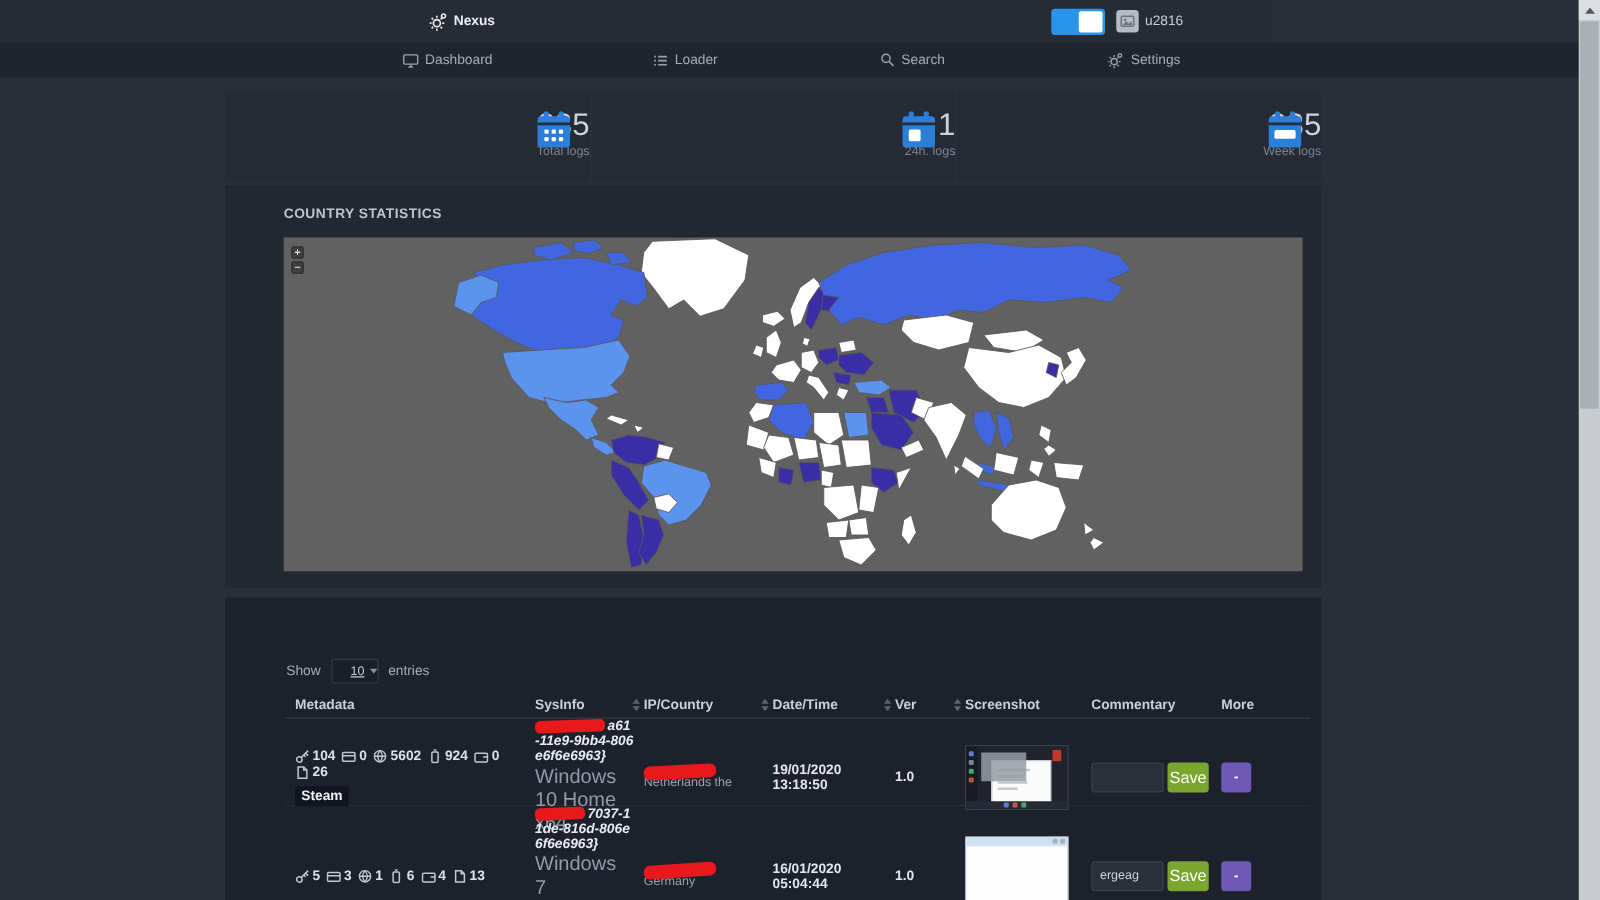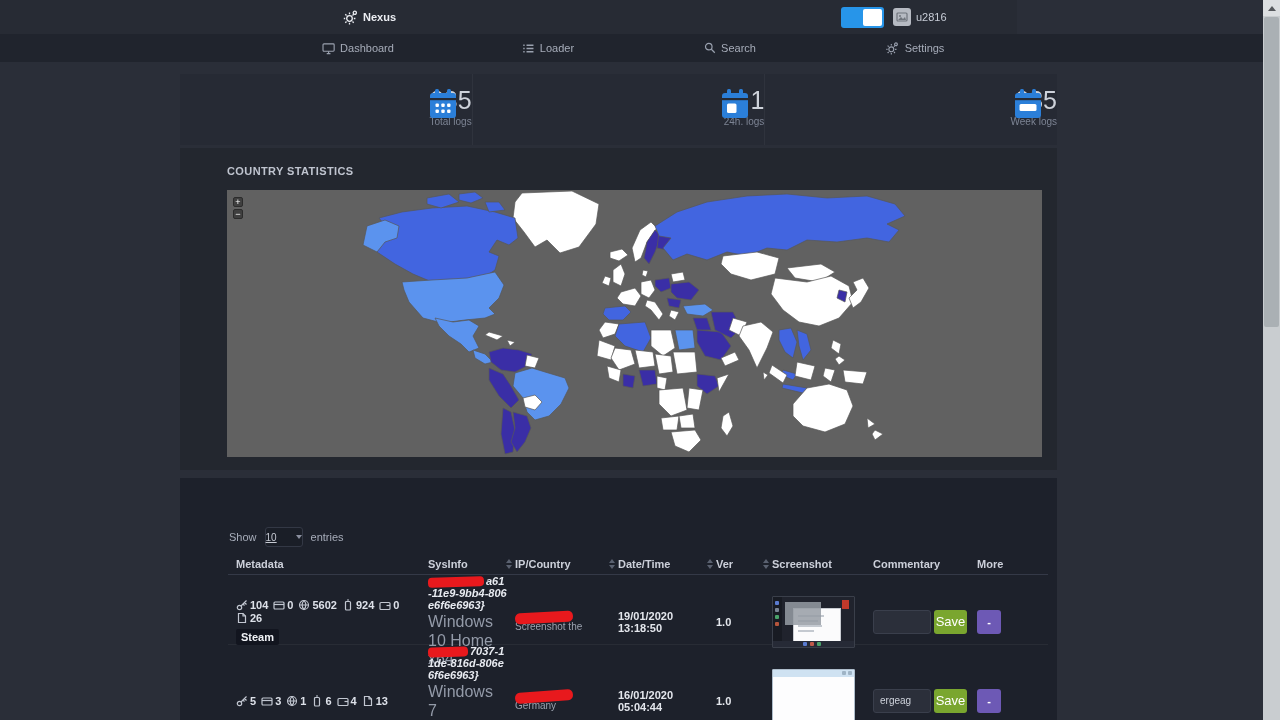--- a/index.html
+++ b/index.html
@@ -35,21 +35,21 @@
   .map-zoom { position:absolute; left:6px; width:10px; height:10px; background:#3f3f3f; border:1px solid #2c2c2c; border-radius:2px; color:#ffffff; font-size:9px; line-height:8px; text-align:center; cursor:pointer; z-index:5; }
   .zin { top:7px; } .zout { top:19px; }
   .map-box svg { position:absolute; left:0; top:0; }
   .c0{fill:#ffffff} .c1{fill:#5b93ee} .c2{fill:#4265e0} .c3{fill:#3a2ea6}
   .land{stroke:#585858; stroke-width:.7; stroke-linejoin:round;}
   
   .table-card { position:absolute; left:180px; top:478px; width:877px; height:242px; background:#1d212b; overflow:hidden; }
   .actions { position:absolute; left:0; top:18px; width:100%; display:flex; justify-content:center; gap:5px; }
   .btn-purple { background:#6d59b5; color:#ffffff; font-size:11px; border:none; border-radius:3px; padding:4px 10px; height:21px; cursor:pointer; font-family:inherit; }
   .length-row { position:absolute; left:49px; top:49px; display:flex; align-items:center; gap:8px; font-size:11px; color:#a7adba; }
-  .length-select { width:38px; height:20px; background:#1a1e27; border:1px solid #333845; border-radius:3px; display:flex; align-items:center; justify-content:space-between; gap:4px; font-size:10px; color:#c6cad3; cursor:pointer;text-decoration:underline; }
+  .length-select { width:38px; height:20px; background:#1a1e27; border:1px solid #333845; border-radius:3px; display:flex; align-items:center; justify-content:flex-end; gap:4px; font-size:10px; color:#c6cad3; cursor:pointer;text-decoration:underline; }
   .caret { width:0; height:0; border-left:3px solid transparent; border-right:3px solid transparent; border-top:4px solid #8b90a0; }
   .tbl { position:absolute; left:48px; top:75px; width:820px; }
   .t-head, .t-row { display:grid; grid-template-columns:200px 87px 103px 98px 56px 101px 104px 71px; }
   .t-head { height:22px; align-items:center; border-bottom:1px solid #343947; }
   .th { position:relative; font-size:11px; font-weight:bold; color:#ccd0da; padding-right:12px; }
   .th:first-child { padding-left:8px; }
   .sort { position:absolute; right:2px; top:50%; margin-top:-5px; width:7px; height:10px; }
   .sort i { position:absolute; left:0; width:0; height:0; border-left:3px solid transparent; border-right:3px solid transparent; }
   .sort .up { top:0; border-bottom:4px solid #5a6170; }
   .sort .dn { bottom:0; border-top:4px solid #5a6170; }
@@ -432,21 +432,21 @@
             </span>
         </div>
         <span class="meta-tag">Steam</span>
       </div>
       <div class="cell">
         <div class="sys-id"><span class="redact-inline" style="width:56px"></span><span>a61-11e9-9bb4-806e6f6e6963}</span></div>
         <div class="sys-os">Windows 10 Home x64</div>
       </div>
       <div class="cell">
         <span class="redact-block"></span>
-        <div class="country-label">Screenshot the</div>
+        <div class="country-label">Netherlands the</div>
       </div>
       <div class="cell dt-cell">19/01/2020 13:18:50</div>
       <div class="cell ver-cell">1.0</div>
       <div class="cell">
         <div class="shot shot1">
           <div class="s1-strip"></div>
           <div class="s1-dot" style="left:2px;top:4px;background:#5a7bd0"></div>
           <div class="s1-dot" style="left:2px;top:11px;background:#7a8494"></div>
           <div class="s1-dot" style="left:2px;top:18px;background:#4aa36a"></div>
           <div class="s1-dot" style="left:2px;top:25px;background:#b5553c"></div>

